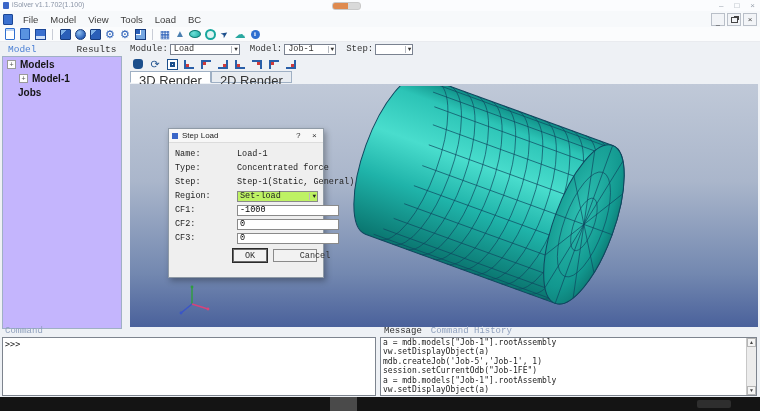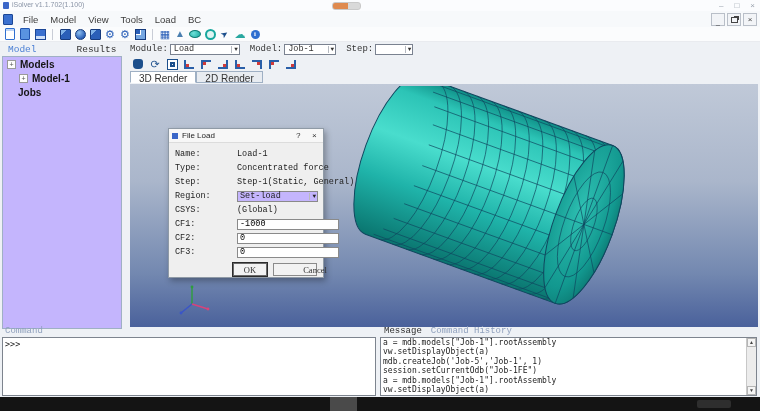--- a/index.html
+++ b/index.html
@@ -74,48 +74,48 @@
   .k-corner::after{content:"";position:absolute;width:3px;height:3px;background:#d03a3a;}
   .corner-bl{border-left:2px solid #2a5fa8;border-bottom:2px solid #2a5fa8;}
   .corner-bl::after{left:0;bottom:0;}
   .corner-tl{border-left:2px solid #2a5fa8;border-top:2px solid #2a5fa8;}
   .corner-tl::after{left:0;top:0;}
   .corner-br{border-right:2px solid #2a5fa8;border-bottom:2px solid #2a5fa8;}
   .corner-br::after{right:0;bottom:0;}
   .corner-tr{border-right:2px solid #2a5fa8;border-top:2px solid #2a5fa8;}
   .corner-tr::after{right:0;top:0;}
 
-  .render-tabs{position:absolute;left:130px;top:71px;height:13px;display:flex;font-size:10px;color:#333;}
+  .render-tabs{position:absolute;left:130px;top:71px;height:13px;display:flex;font-size:13px;color:#333;}
   .rtab{padding:1px 8px 0 8px;border:1px solid #9fb0c4;background:#e8ecf1;height:12px;box-sizing:border-box;}
   .rtab.active{background:#fff;border-bottom:1px solid #fff;}
 
   
   .viewport{position:absolute;left:130px;top:84px;width:628px;height:243px;overflow:hidden;
       background:linear-gradient(180deg,#c0c9d8 0%,#aab6cb 40%,#7388b0 78%,#4a619b 100%);}
   .cyl-svg{position:absolute;left:205px;top:2px;}
   .triad-svg{position:absolute;left:48px;top:198px;}
 
   
   .dialog{position:absolute;left:168px;top:128px;width:156px;height:150px;background:#efefef;border:1px solid #8f9aa6;
       box-shadow:2px 3px 6px rgba(0,0,0,.3);z-index:20;font-family:"Liberation Mono",monospace;box-sizing:border-box;}
   .dlg-title{height:13px;background:#f7f7f7;border-bottom:1px solid #dcdcdc;display:flex;align-items:center;font-size:8px;color:#222;}
   .dlg-icon{width:6px;height:6px;background:#3a66c8;margin:0 4px 0 3px;}
   .dlg-title-text{flex:1;font-family:"Liberation Sans",sans-serif;font-size:8px;}
   .dlg-btn{width:13px;height:11px;display:flex;align-items:center;justify-content:center;font-size:8px;color:#333;border:1px solid transparent;margin-right:1px;}
   .dlg-body{padding:5px 5px 0 6px;}
   .dlg-row{display:flex;align-items:center;height:12px;margin-bottom:2px;font-size:8.5px;color:#222;}
   .dlg-label{width:62px;flex:none;}
   .dlg-static{white-space:nowrap;}
-  .dlg-select{width:102px;height:11px;border:1px solid #8a8a8a;background:#c4b5fd;display:flex;align-items:center;justify-content:space-between;
+  .dlg-select{width:102px;height:11px;border:1px solid #8a8a8a;background:#bef264;display:flex;align-items:center;justify-content:space-between;
       padding:0 1px 0 2px;box-sizing:border-box;font-size:8.5px;text-align:right;}
   .dlg-sel-arrow{font-size:6px;border-left:1px solid #bbb;padding-left:2px;}
   .dlg-input{width:102px;height:11px;border:1px solid #8a8a8a;background:#fff;font-family:"Liberation Mono",monospace;
       font-size:8.5px;padding:0 0 0 2px;box-sizing:border-box;outline:none;}
   .dlg-buttons{display:flex;justify-content:flex-end;gap:6px;padding:3px 6px 0 0;}
-  .dlg-push{height:13px;background:#f2f2f2;border:1px solid #6a6a6a;font-family:Liberation Serif, serif;font-size:8.5px;
+  .dlg-push{height:13px;background:#f2f2f2;border:1px solid #6a6a6a;font-family:Liberation Mono, monospace;font-size:8.5px;
       display:flex;align-items:center;justify-content:center;box-sizing:border-box;}
   .dlg-ok{width:34px;box-shadow:0 0 0 1px #2b2b2b;}
   .dlg-cancel{width:44px;border-color:#8a8a8a;padding-left:40px;}
 
   
   .command-label{position:absolute;left:5px;top:326px;font-family:"Liberation Mono",monospace;font-size:9px;color:#8fa0bd;}
   .command-box{position:absolute;left:2px;top:337px;width:374px;height:59px;background:#fff;border:1px solid #7d848e;box-sizing:border-box;}
   .prompt{position:absolute;left:2px;top:1px;font-family:"DejaVu Sans Mono",monospace;font-size:8.5px;color:#222;}
 
   .message-tabs{position:absolute;left:384px;top:326px;display:flex;gap:9px;font-family:"Liberation Mono",monospace;font-size:9px;}
@@ -358,21 +358,21 @@
       <line x1="14" y1="22" x2="3" y2="31" stroke="#3a55c8" stroke-width="1.4"></line>
       <circle cx="3" cy="31" r="1.4" fill="#3a55c8"></circle>
       <line x1="14" y1="22" x2="30" y2="27" stroke="#d8437a" stroke-width="1.4"></line>
       <circle cx="30" cy="27" r="1.4" fill="#d8437a"></circle>
     </svg>
 </div>
 
 <div class="dialog">
   <div class="dlg-title">
     <span class="dlg-icon"></span>
-    <span class="dlg-title-text">File Load</span>
+    <span class="dlg-title-text">Step Load</span>
     <span class="dlg-btn">?</span>
     <span class="dlg-btn">×</span>
   </div>
   <div class="dlg-body" id="dlg-body">
       <div class="dlg-row">
         <span class="dlg-label">Name:</span>
         <span class="dlg-static">Load-1</span>
       </div>
       <div class="dlg-row">
         <span class="dlg-label">Type:</span>
@@ -381,24 +381,20 @@
       <div class="dlg-row">
         <span class="dlg-label">Step:</span>
         <span class="dlg-static">Step-1(Static, General)</span>
       </div>
       <div class="dlg-row">
         <span class="dlg-label">Region:</span>
         <span class="dlg-select">
           <span>Set-load</span>
           <span class="dlg-sel-arrow">▼</span>
         </span>
-      </div>
-      <div class="dlg-row">
-        <span class="dlg-label">CSYS:</span>
-        <span class="dlg-static">(Global)</span>
       </div>
       <div class="dlg-row">
         <span class="dlg-label">CF1:</span>
         <input class="dlg-input" value="-1000" style="">
       </div>
       <div class="dlg-row">
         <span class="dlg-label">CF2:</span>
         <input class="dlg-input" value="0" style="">
       </div>
       <div class="dlg-row">

